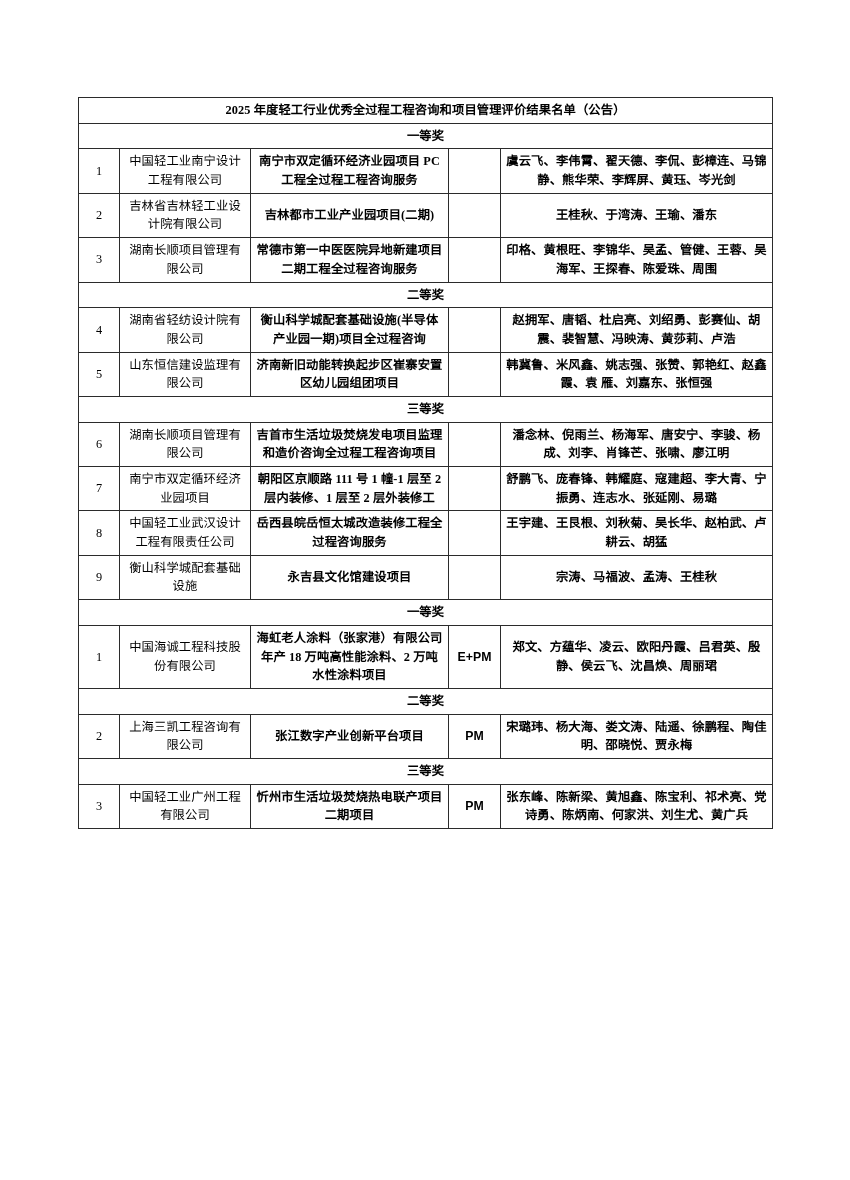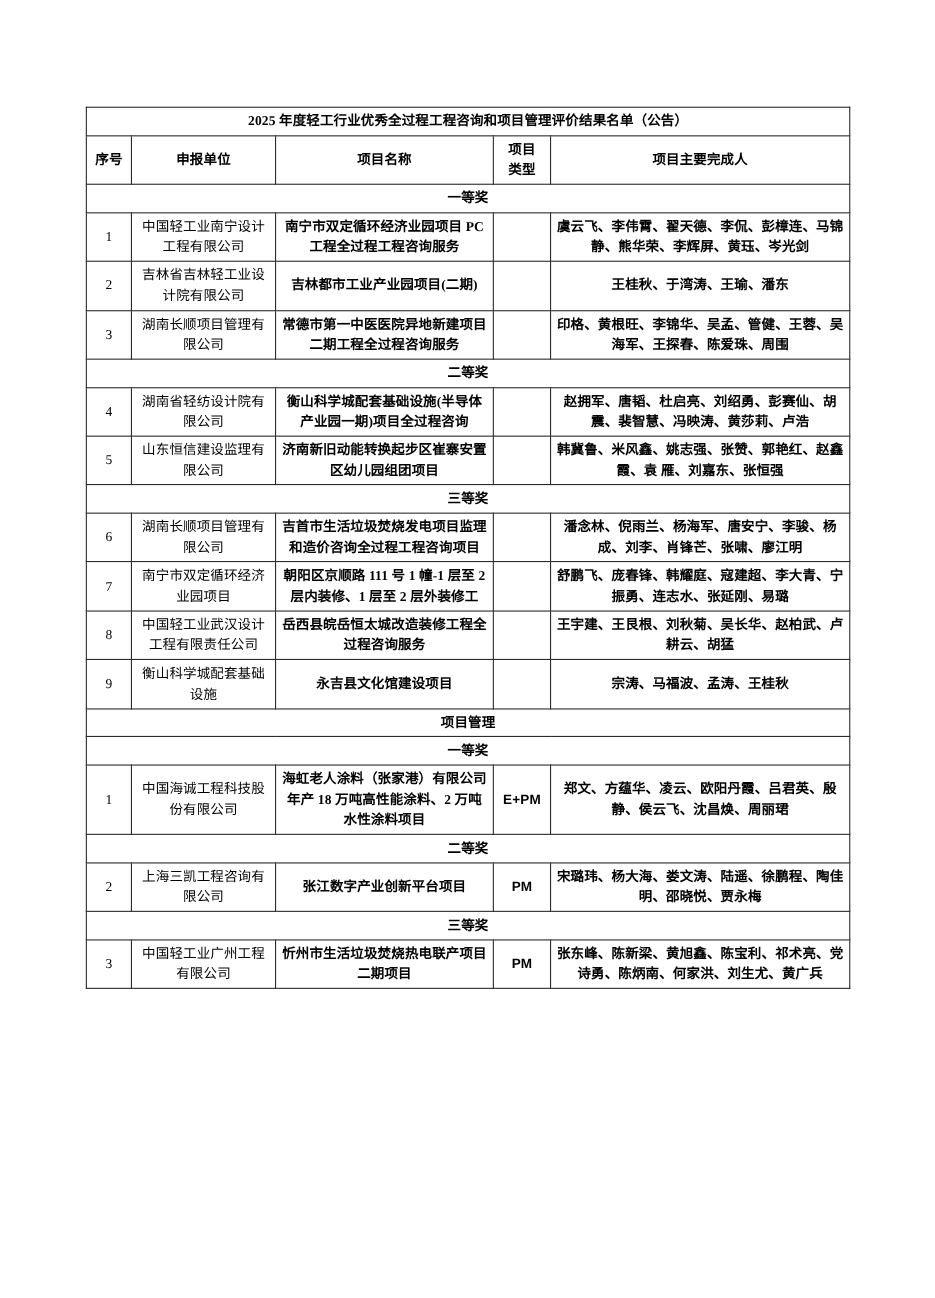--- a/index.html
+++ b/index.html
@@ -110,27 +110,20 @@
       <col class="c-unit">
       <col class="c-proj">
       <col class="c-type">
       <col class="c-people">
     </colgroup>
     <tbody id="table-body">
         <tr>
           <td class="title-cell" colspan="5">2025 年度轻工行业优秀全过程工程咨询和项目管理评价结果名单（公告）</td>
         </tr>
         <tr>
-          <td class="header-cell">序号</td>
-          <td class="header-cell">申报单位</td>
-          <td class="header-cell">项目名称</td>
-          <td class="header-cell"><span>项目</span><br><span>类型</span></td>
-          <td class="header-cell">项目主要完成人</td>
-        </tr>
-        <tr>
           <td class="award-cell" colspan="5">一等奖</td>
         </tr>
         <tr>
           <td class="no-cell">1</td>
           <td class="unit-cell">中国轻工业南宁设计工程有限公司</td>
           <td class="proj-cell just-row">南宁市双定循环经济业园项目 PC 工程全过程工程咨询服务</td>
           <td class="type-cell"></td>
           <td class="people-cell just-row">虞云飞、李伟霄、翟天德、李侃、彭樟连、马锦静、熊华荣、李辉屏、黄珏、岑光剑</td>
         </tr>
         <tr>
@@ -187,23 +180,20 @@
           <td class="proj-cell just-row">岳西县皖岳恒太城改造装修工程全过程咨询服务</td>
           <td class="type-cell"></td>
           <td class="people-cell just-row">王宇建、王艮根、刘秋菊、吴长华、赵柏武、卢耕云、胡猛</td>
         </tr>
         <tr>
           <td class="no-cell">9</td>
           <td class="unit-cell">衡山科学城配套基础设施</td>
           <td class="proj-cell just-row">永吉县文化馆建设项目</td>
           <td class="type-cell"></td>
           <td class="people-cell just-row">宗涛、马福波、孟涛、王桂秋</td>
-        </tr>
-        <tr>
-          <td class="section-cell" colspan="5">项目管理</td>
         </tr>
         <tr>
           <td class="award-cell" colspan="5">一等奖</td>
         </tr>
         <tr>
           <td class="no-cell">1</td>
           <td class="unit-cell">中国海诚工程科技股份有限公司</td>
           <td class="proj-cell just-row">海虹老人涂料（张家港）有限公司年产 18 万吨高性能涂料、2 万吨水性涂料项目</td>
           <td class="type-cell">E+PM</td>
           <td class="people-cell just-row">郑文、方蕴华、凌云、欧阳丹霞、吕君英、殷静、侯云飞、沈昌焕、周丽珺</td>

